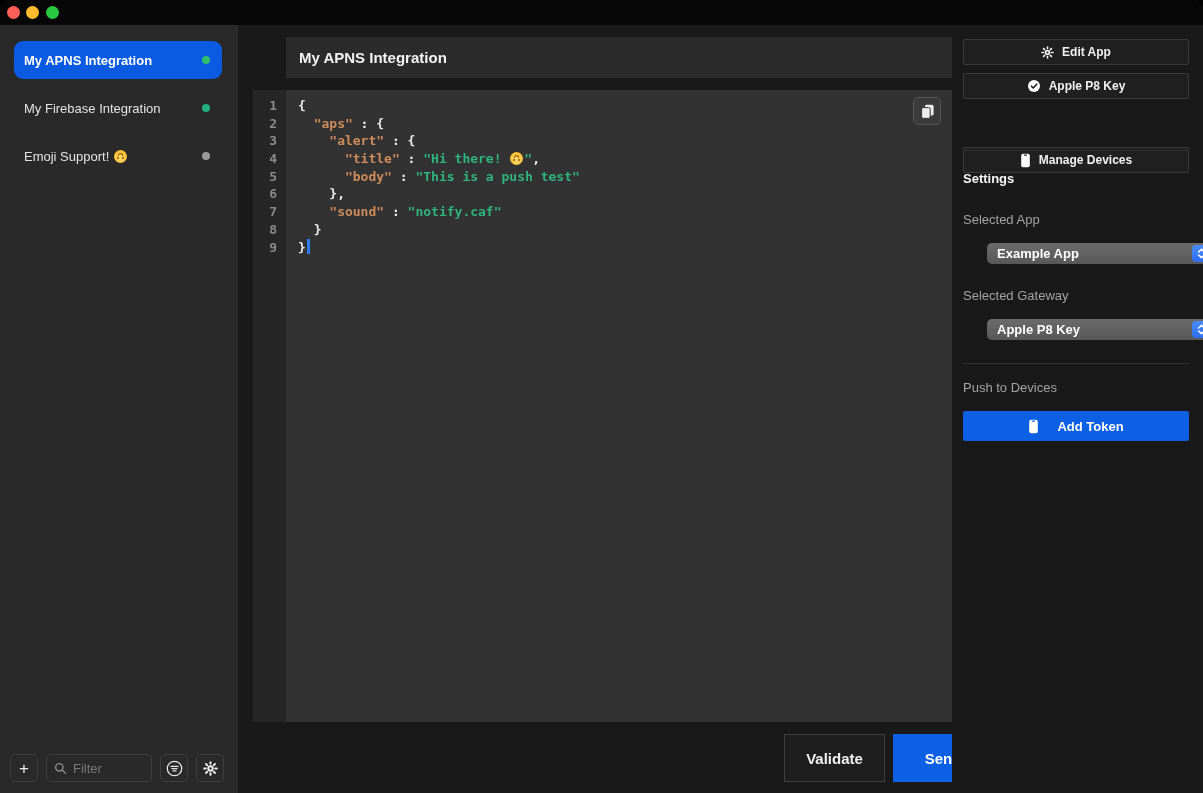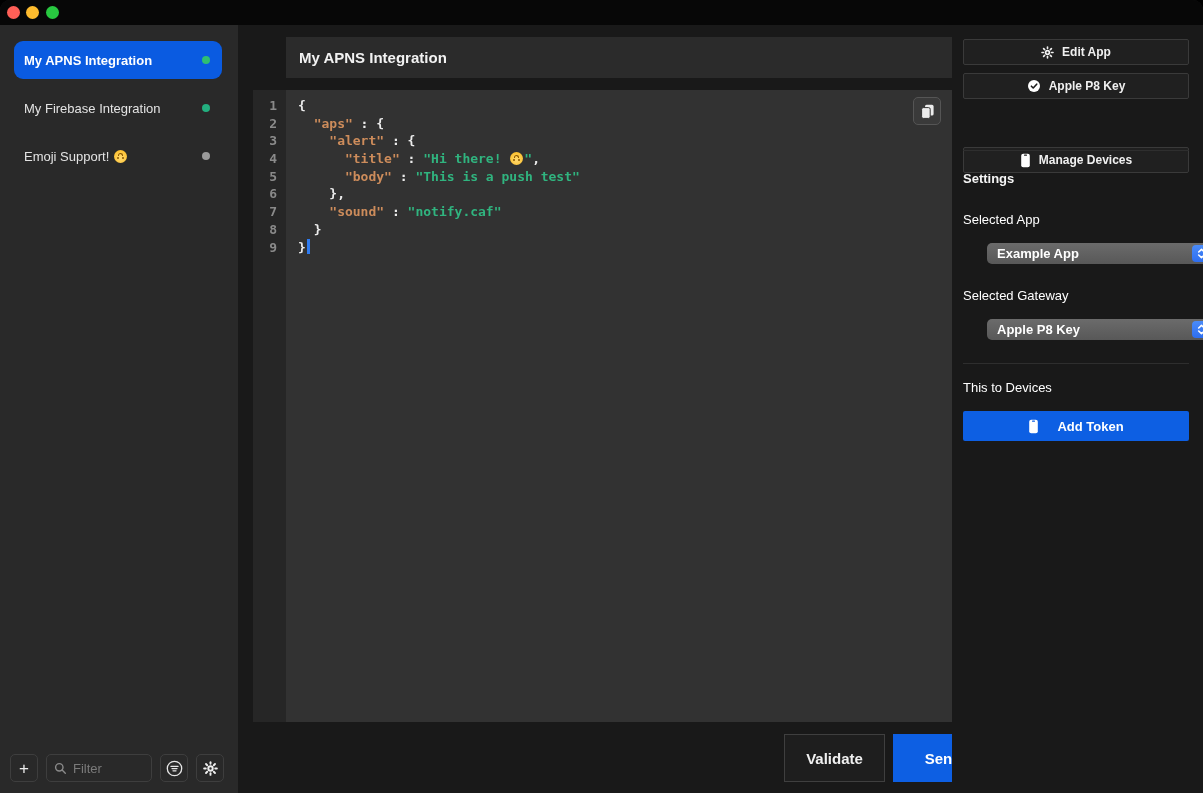--- a/index.html
+++ b/index.html
@@ -74,21 +74,21 @@
   .send-btn { left:614px; width:100px; background:#0d5fe3; border:none; color:#fff; }
   
   .rightpanel { position:absolute; left:952px; top:25px; width:294px; height:768px; background:#191919; }
   .rp-btn {
     position:absolute; left:11px; width:226px; height:26px; background:#202020; border:1px solid #3a3a3a;
     border-radius:2px; color:#f0f0f0; font-size:12px; font-weight:600; cursor:pointer;
     display:flex; align-items:center; justify-content:center; gap:8px; font-family:"Liberation Sans",sans-serif;
   }
   .rp-divider { position:absolute; left:11px; width:226px; height:1px; background:#2e2e2e; }
   .rp-heading { position:absolute; left:11px; font-size:13px; font-weight:700; color:#f5f5f5; line-height:20px; }
-  .rp-label { position:absolute; left:11px; font-size:13px; color:#ffffff; line-height:20px; }
+  .rp-label { position:absolute; left:11px; font-size:13px; color:#a3a3a3; line-height:20px; }
   .dropdown {
     position:absolute; left:11px; width:226px; height:21px; border-radius:5px;
     background:linear-gradient(180deg,#6b6b6b,#585858); cursor:pointer;
     display:flex; align-items:center; padding-left:10px; color:#fff; font-size:13px; font-weight:600;margin-left:24px;
   }
   .chev-box {
     position:absolute; right:2px; top:2px; width:19px; height:17px; border-radius:4px;
     background:linear-gradient(180deg,#4a8bf8,#2e6ef0); display:flex; align-items:center; justify-content:center;
   }
   .add-token-btn {
@@ -267,21 +267,21 @@
       <span class="chev-box">
         <svg width="11" height="13" viewBox="0 0 11 13">
           <polyline points="2.7,5 5.5,2.3 8.3,5" fill="none" stroke="#fff" stroke-width="1.6" stroke-linecap="round" stroke-linejoin="round"></polyline>
           <polyline points="2.7,8 5.5,10.7 8.3,8" fill="none" stroke="#fff" stroke-width="1.6" stroke-linecap="round" stroke-linejoin="round"></polyline>
         </svg>
       </span>
     </div>
 
     <div class="rp-divider" style="top:338px;"></div>
 
-    <div class="rp-label" style="top:353px;">This to Devices</div>
+    <div class="rp-label" style="top:353px;">Push to Devices</div>
 
     <button class="add-token-btn">
       <svg width="11" height="15" viewBox="0 0 11 15">
         <rect x="1.2" y="0.8" width="8.6" height="13.4" rx="2" fill="#fff"></rect>
         <rect class="phone-notch" x="4" y="1.6" width="3" height="1.1" rx="0.55"></rect>
       </svg>
       <span>Add Token</span>
     </button>
   </aside>
 

